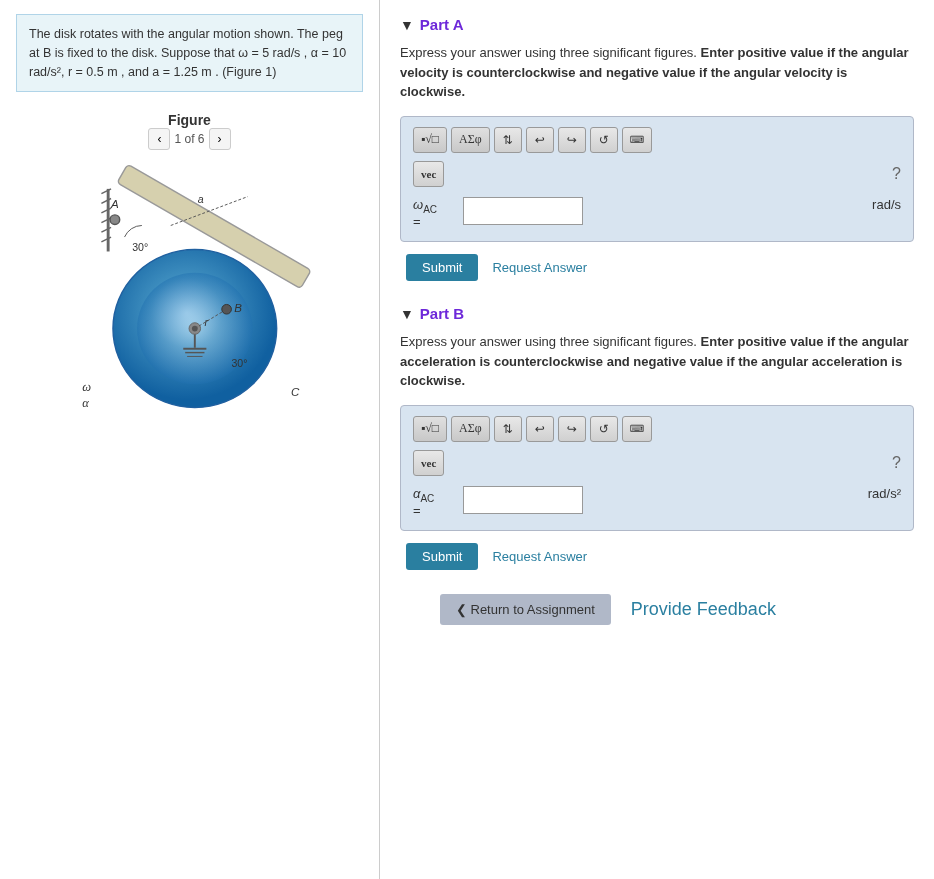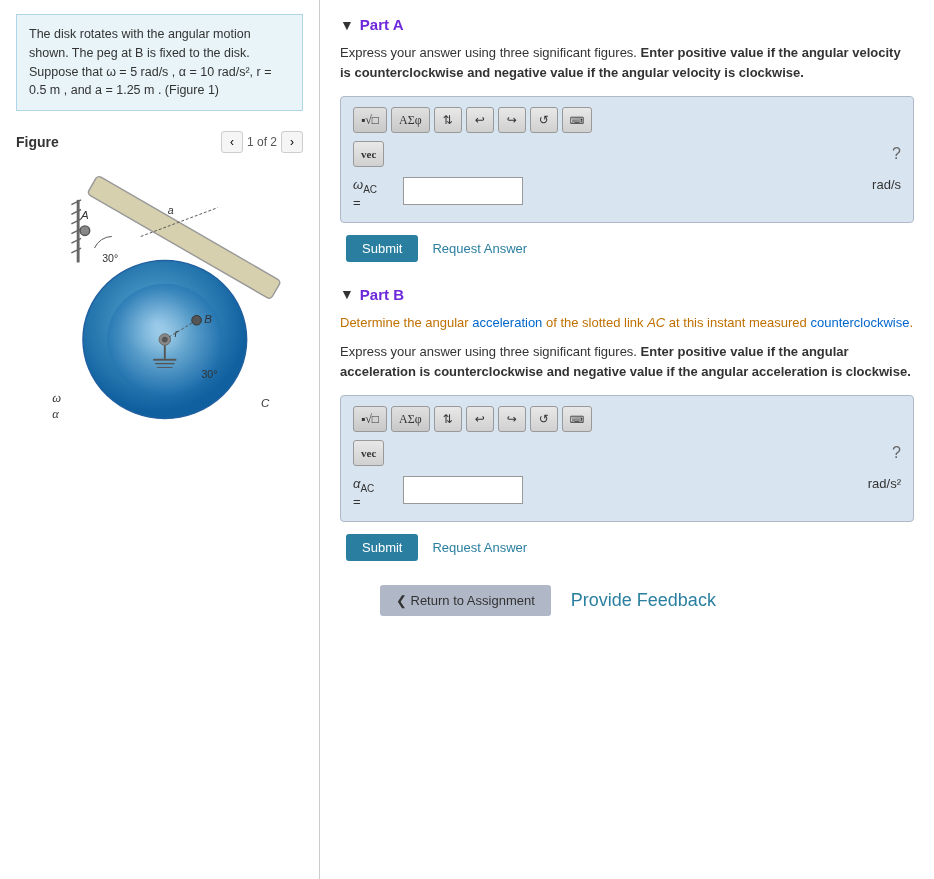--- a/index.html
+++ b/index.html
@@ -1,23 +1,23 @@
 <!DOCTYPE html>
 <html><head>
   <meta charset="utf-8">
   <style>
     * { box-sizing: border-box; margin: 0; padding: 0; }
     body { font-family: Arial, sans-serif; font-size: 13px; background: #fff; color: #333; }
     .container { display: flex; width: 934px; min-height: 879px; }
 
     
-    .left-panel { width: 320px; padding: 14px 16px; border-right: 1px solid #ccc; flex-shrink: 0; }
+    .left-panel { width: 380px; padding: 14px 16px; border-right: 1px solid #ccc; flex-shrink: 0; }
     .problem-text { background: #e8f4f8; border: 1px solid #b0d4e8; padding: 10px 12px; font-size: 12.5px; line-height: 1.5; margin-bottom: 20px; }
 
-    .figure-header { display: flex; align-items: center; justify-content: space-between; margin-bottom: 8px; margin-top: 10px; }
+    .figure-header { display: flex; align-items: center; justify-content: space-between; margin-top: 10px; flex-direction: column; }
     .figure-label { font-weight: bold; font-size: 14px; }
     .figure-nav { display: flex; align-items: center; gap: 4px; }
     .nav-btn { width: 22px; height: 22px; border: 1px solid #ccc; background: #f5f5f5; border-radius: 3px; cursor: pointer; font-size: 12px; display: flex; align-items: center; justify-content: center; }
     .figure-page { font-size: 12px; color: #555; }
 
     .figure-diagram { display: flex; justify-content: center; align-items: center; padding: 10px 0 0 0; }
 
     
     .right-panel { flex: 1; padding: 16px 20px; overflow-y: auto; }
 
@@ -67,21 +67,21 @@
 
   <div class="left-panel">
     <div class="problem-text">
       <span>The disk rotates with the angular motion shown. The peg at B is fixed to the disk. Suppose that ω = 5  rad/s , α = 10 rad/s², r = 0.5  m , and a = 1.25  m . (Figure 1)</span>
     </div>
 
     <div class="figure-header">
       <span class="figure-label">Figure</span>
       <div class="figure-nav">
         <button class="nav-btn">‹</button>
-        <span class="figure-page">1 of 2</span>
+        <span class="figure-page">1 of 6</span>
         <button class="nav-btn">›</button>
       </div>
     </div>
 
     <div class="figure-diagram">
 
       <svg class="diagram-svg" viewBox="0 0 280 270" xmlns="http://www.w3.org/2000/svg">
 
         <defs>
           <radialGradient id="diskGrad" cx="45%" cy="40%" r="55%">
@@ -186,23 +186,20 @@
         <a class="request-link">Request Answer</a>
       </div>
     </div>
 
     <div class="part-section">
       <div class="part-header">
         <span class="collapse-arrow">▼</span>
         <span class="part-title">Part B</span>
       </div>
 
-      <div class="description">
-        Determine the angular <span class="blue">acceleration</span> of the slotted link <em>AC</em> at this instant measured <span class="blue">counterclockwise</span>.
-      </div>
 
       <div class="instructions">
         Express your answer using three significant figures. <strong>Enter positive value if the angular acceleration is counterclockwise and negative value if the angular acceleration is clockwise.</strong>
       </div>
 
       <div class="answer-box">
         <div class="toolbar">
           <button class="toolbar-btn formula-btn">▪√□</button>
           <button class="toolbar-btn formula-btn">ΑΣφ</button>
           <button class="toolbar-btn">⇅</button>

